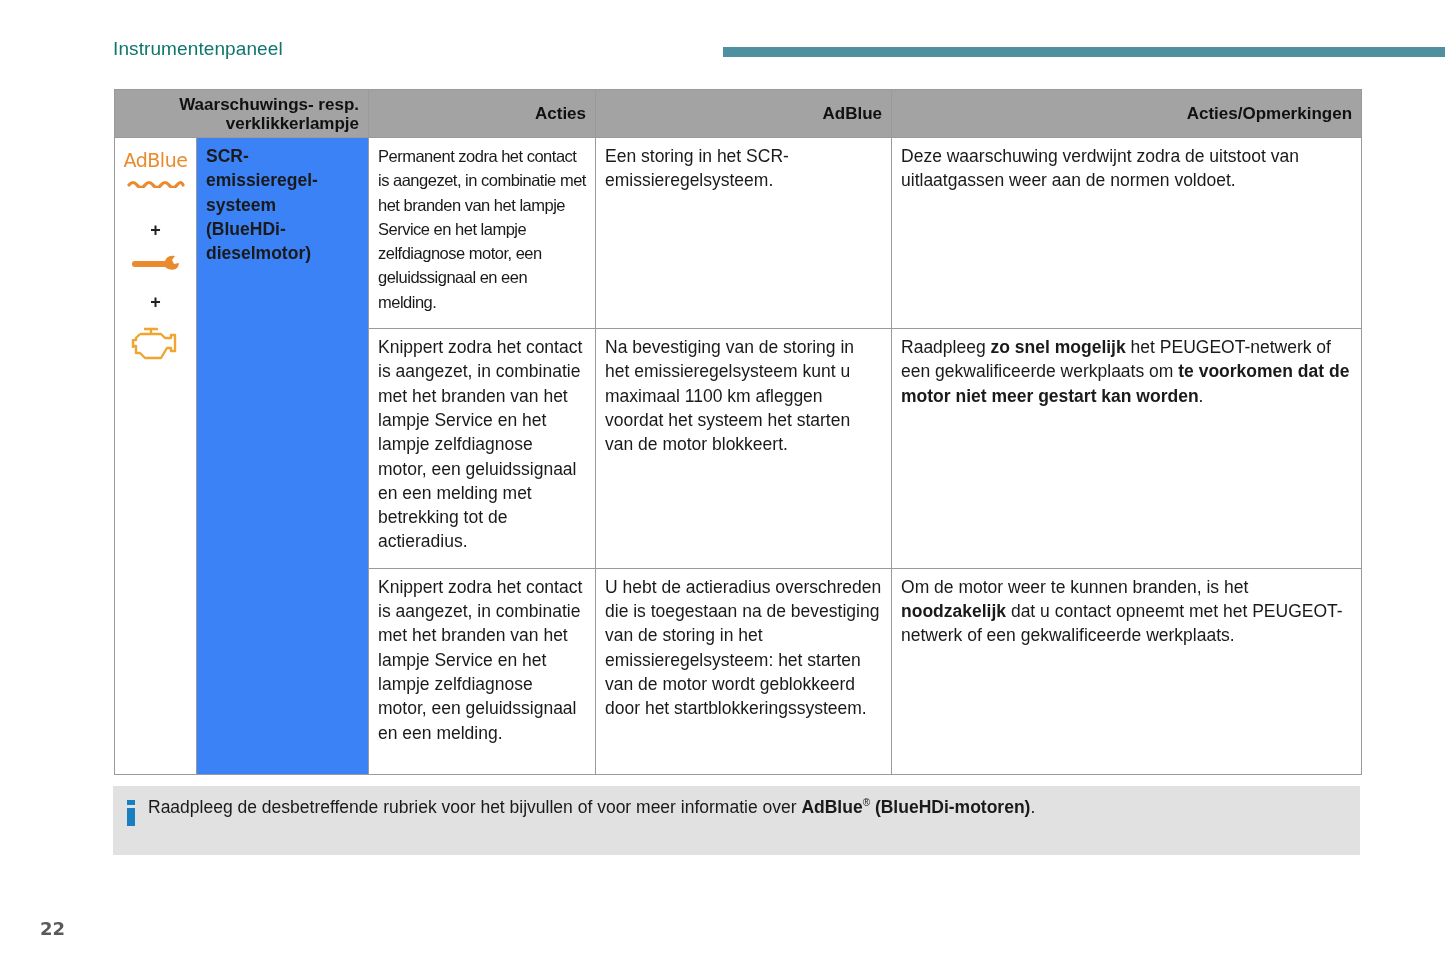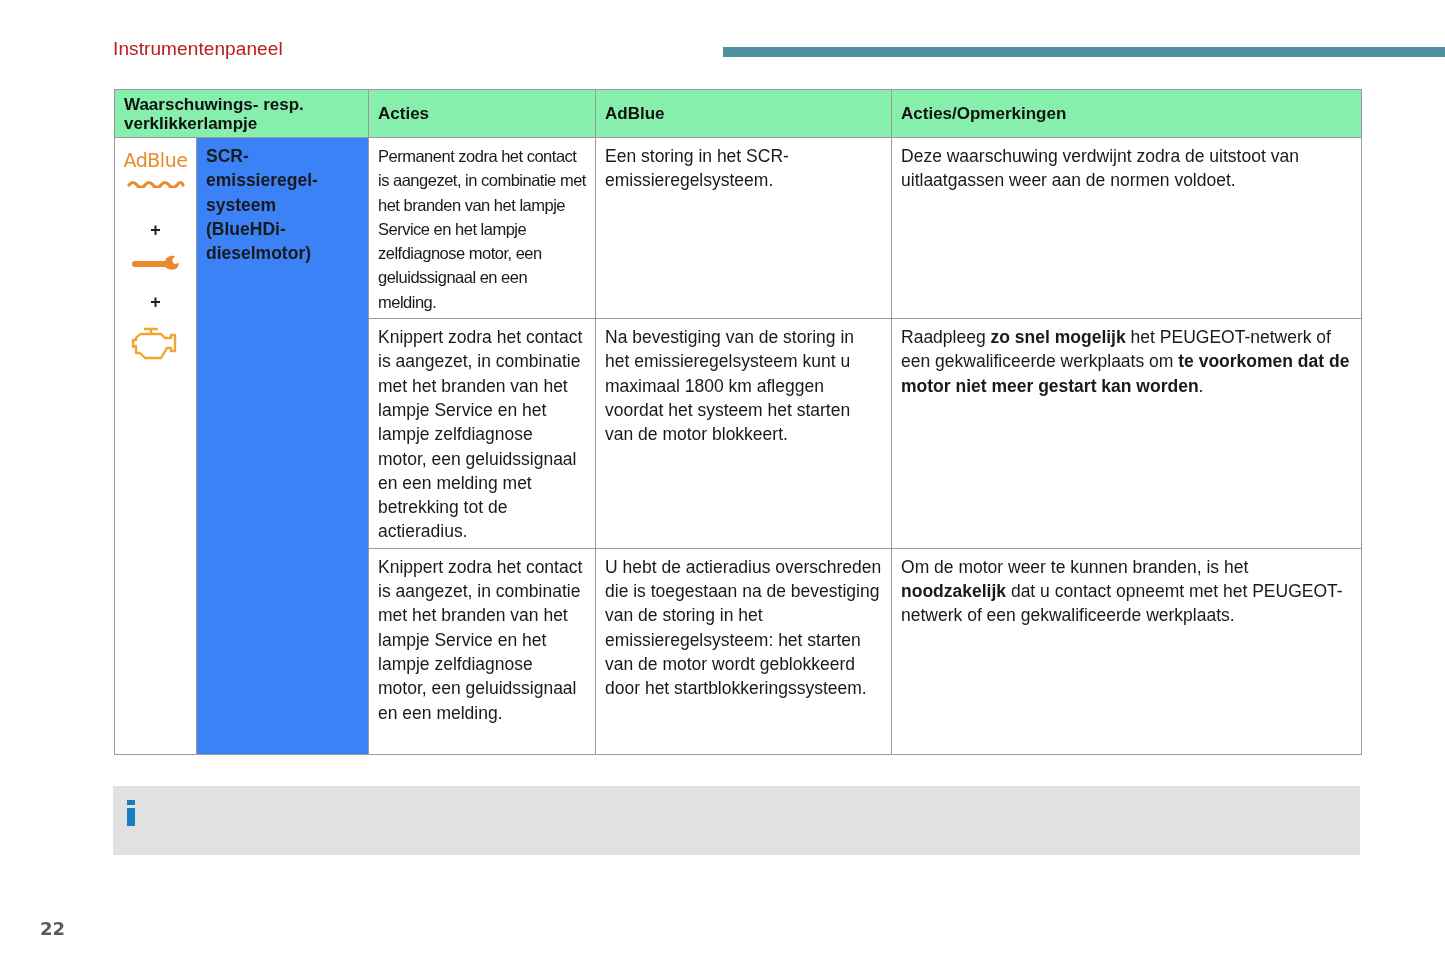--- a/index.html
+++ b/index.html
@@ -2,39 +2,39 @@
 <html><head>
 <meta charset="utf-8">
 <style>
   html, body { margin: 0; padding: 0; }
   body {
     width: 1445px; height: 963px; background: #ffffff; position: relative;
     font-family: "Liberation Sans", sans-serif; color: #1a1a1a; overflow: hidden;
   }
   .section-title {
     position: absolute; left: 113px; top: 38px;
-    font-size: 19px; color: #b91c1c; letter-spacing: 0.1px;
+    font-size: 19px; color: #0f766e; letter-spacing: 0.1px;
   }
   .header-bar {
     position: absolute; left: 723px; top: 47px; width: 722px; height: 10px;
     background: #4e8fa0;
   }
   table.lamp-table {
     position: absolute; left: 114px; top: 89px; width: 1247px;
     border-collapse: collapse; table-layout: fixed;
   }
   .lamp-table th, .lamp-table td {
     border: 1.5px solid #9a9a9a; vertical-align: top; text-align: left;
   }
   .lamp-table th {
-    background: #86efac; font-weight: bold; font-size: 17px; color: #111;
-    height: 47px; vertical-align: middle; padding: 0 9px; line-height: 19px;
+    background: #a3a3a3; font-weight: bold; font-size: 17px; color: #111;
+    height: 47px; vertical-align: middle; padding: 0 9px; line-height: 19px; text-align: right;
   }
   .lamp-table td {
-    font-size: 17.5px; line-height: 24.3px; padding: 6px 9px 4px 9px; color: #1a1a1a;
+    font-size: 17.5px; line-height: 24.3px; padding: 6px 9px 14px 9px; color: #1a1a1a;
   }
   .lamp-table td.icons-cell { padding: 12px 0 0 0; text-align: center; background: #fff; }
   .lamp-table td.name-cell {
     background: #3b82f6; font-weight: bold; font-size: 17.5px; line-height: 24.3px;
     padding: 6px 9px;
   }
   .lamp-table td.status-compact { font-size: 16.5px; letter-spacing: -0.5px; }
   .icon-stack { display: flex; flex-direction: column; align-items: center; }
   .adblue-icon { color: #e98a2c; font-size: 19px; font-family: "DejaVu Sans", sans-serif; letter-spacing: -0.5px; line-height: 20px; }
   .adblue-wave { margin-top: 0px; }
@@ -102,31 +102,32 @@
       </td>
       <td rowspan="3" class="name-cell">SCR-emissieregel-systeem (BlueHDi-dieselmotor)</td>
       <td class="status-compact">Permanent zodra het contact is aangezet, in combinatie met het branden van het lampje Service en het lampje zelfdiagnose motor, een geluidssignaal en een melding.</td>
       <td>Een storing in het SCR-emissieregelsysteem.</td>
       <td>
         <span>Deze waarschuwing verdwijnt zodra de uitstoot van uitlaatgassen weer aan de normen voldoet.</span>
       </td>
     </tr>
     <tr style="height:227px">
       <td>Knippert zodra het contact is aangezet, in combinatie met het branden van het lampje Service en het lampje zelfdiagnose motor, een geluidssignaal en een melding met betrekking tot de actieradius.</td>
-      <td>Na bevestiging van de storing in het emissieregelsysteem kunt u maximaal 1800 km afleggen voordat het systeem het starten van de motor blokkeert.</td>
+      <td>Na bevestiging van de storing in het emissieregelsysteem kunt u maximaal 1100 km afleggen voordat het systeem het starten van de motor blokkeert.</td>
       <td><span>Raadpleeg </span><span class="b">zo snel mogelijk</span><span> het PEUGEOT-netwerk of een gekwalificeerde werkplaats om </span><span class="b">te voorkomen dat de motor niet meer gestart kan worden</span><span>.</span></td>
     </tr>
     <tr style="height:206px">
       <td>Knippert zodra het contact is aangezet, in combinatie met het branden van het lampje Service en het lampje zelfdiagnose motor, een geluidssignaal en een melding.</td>
       <td>U hebt de actieradius overschreden die is toegestaan na de bevestiging van de storing in het emissieregelsysteem: het starten van de motor wordt geblokkeerd door het startblokkeringssysteem.</td>
       <td><span>Om de motor weer te kunnen branden, is het </span><span class="b">noodzakelijk</span><span> dat u contact opneemt met het PEUGEOT-netwerk of een gekwalificeerde werkplaats.</span></td>
     </tr>
   </tbody>
 </table>
 
 <div class="info-box">
   <svg class="info-icon" viewBox="0 0 8 26">
     <rect x="0" y="0" width="8" height="5" fill="#1a7fc1"></rect>
     <rect x="0" y="8" width="8" height="18" fill="#1a7fc1"></rect>
   </svg>
+  <div class="info-text"><span>Raadpleeg de desbetreffende rubriek voor het bijvullen of voor meer informatie over </span><span class="b">AdBlue</span><sup>®</sup><span class="b"> (BlueHDi-motoren)</span><span>.</span></div>
 </div>
 
 <div class="page-number">22</div>
 
 </body></html>

